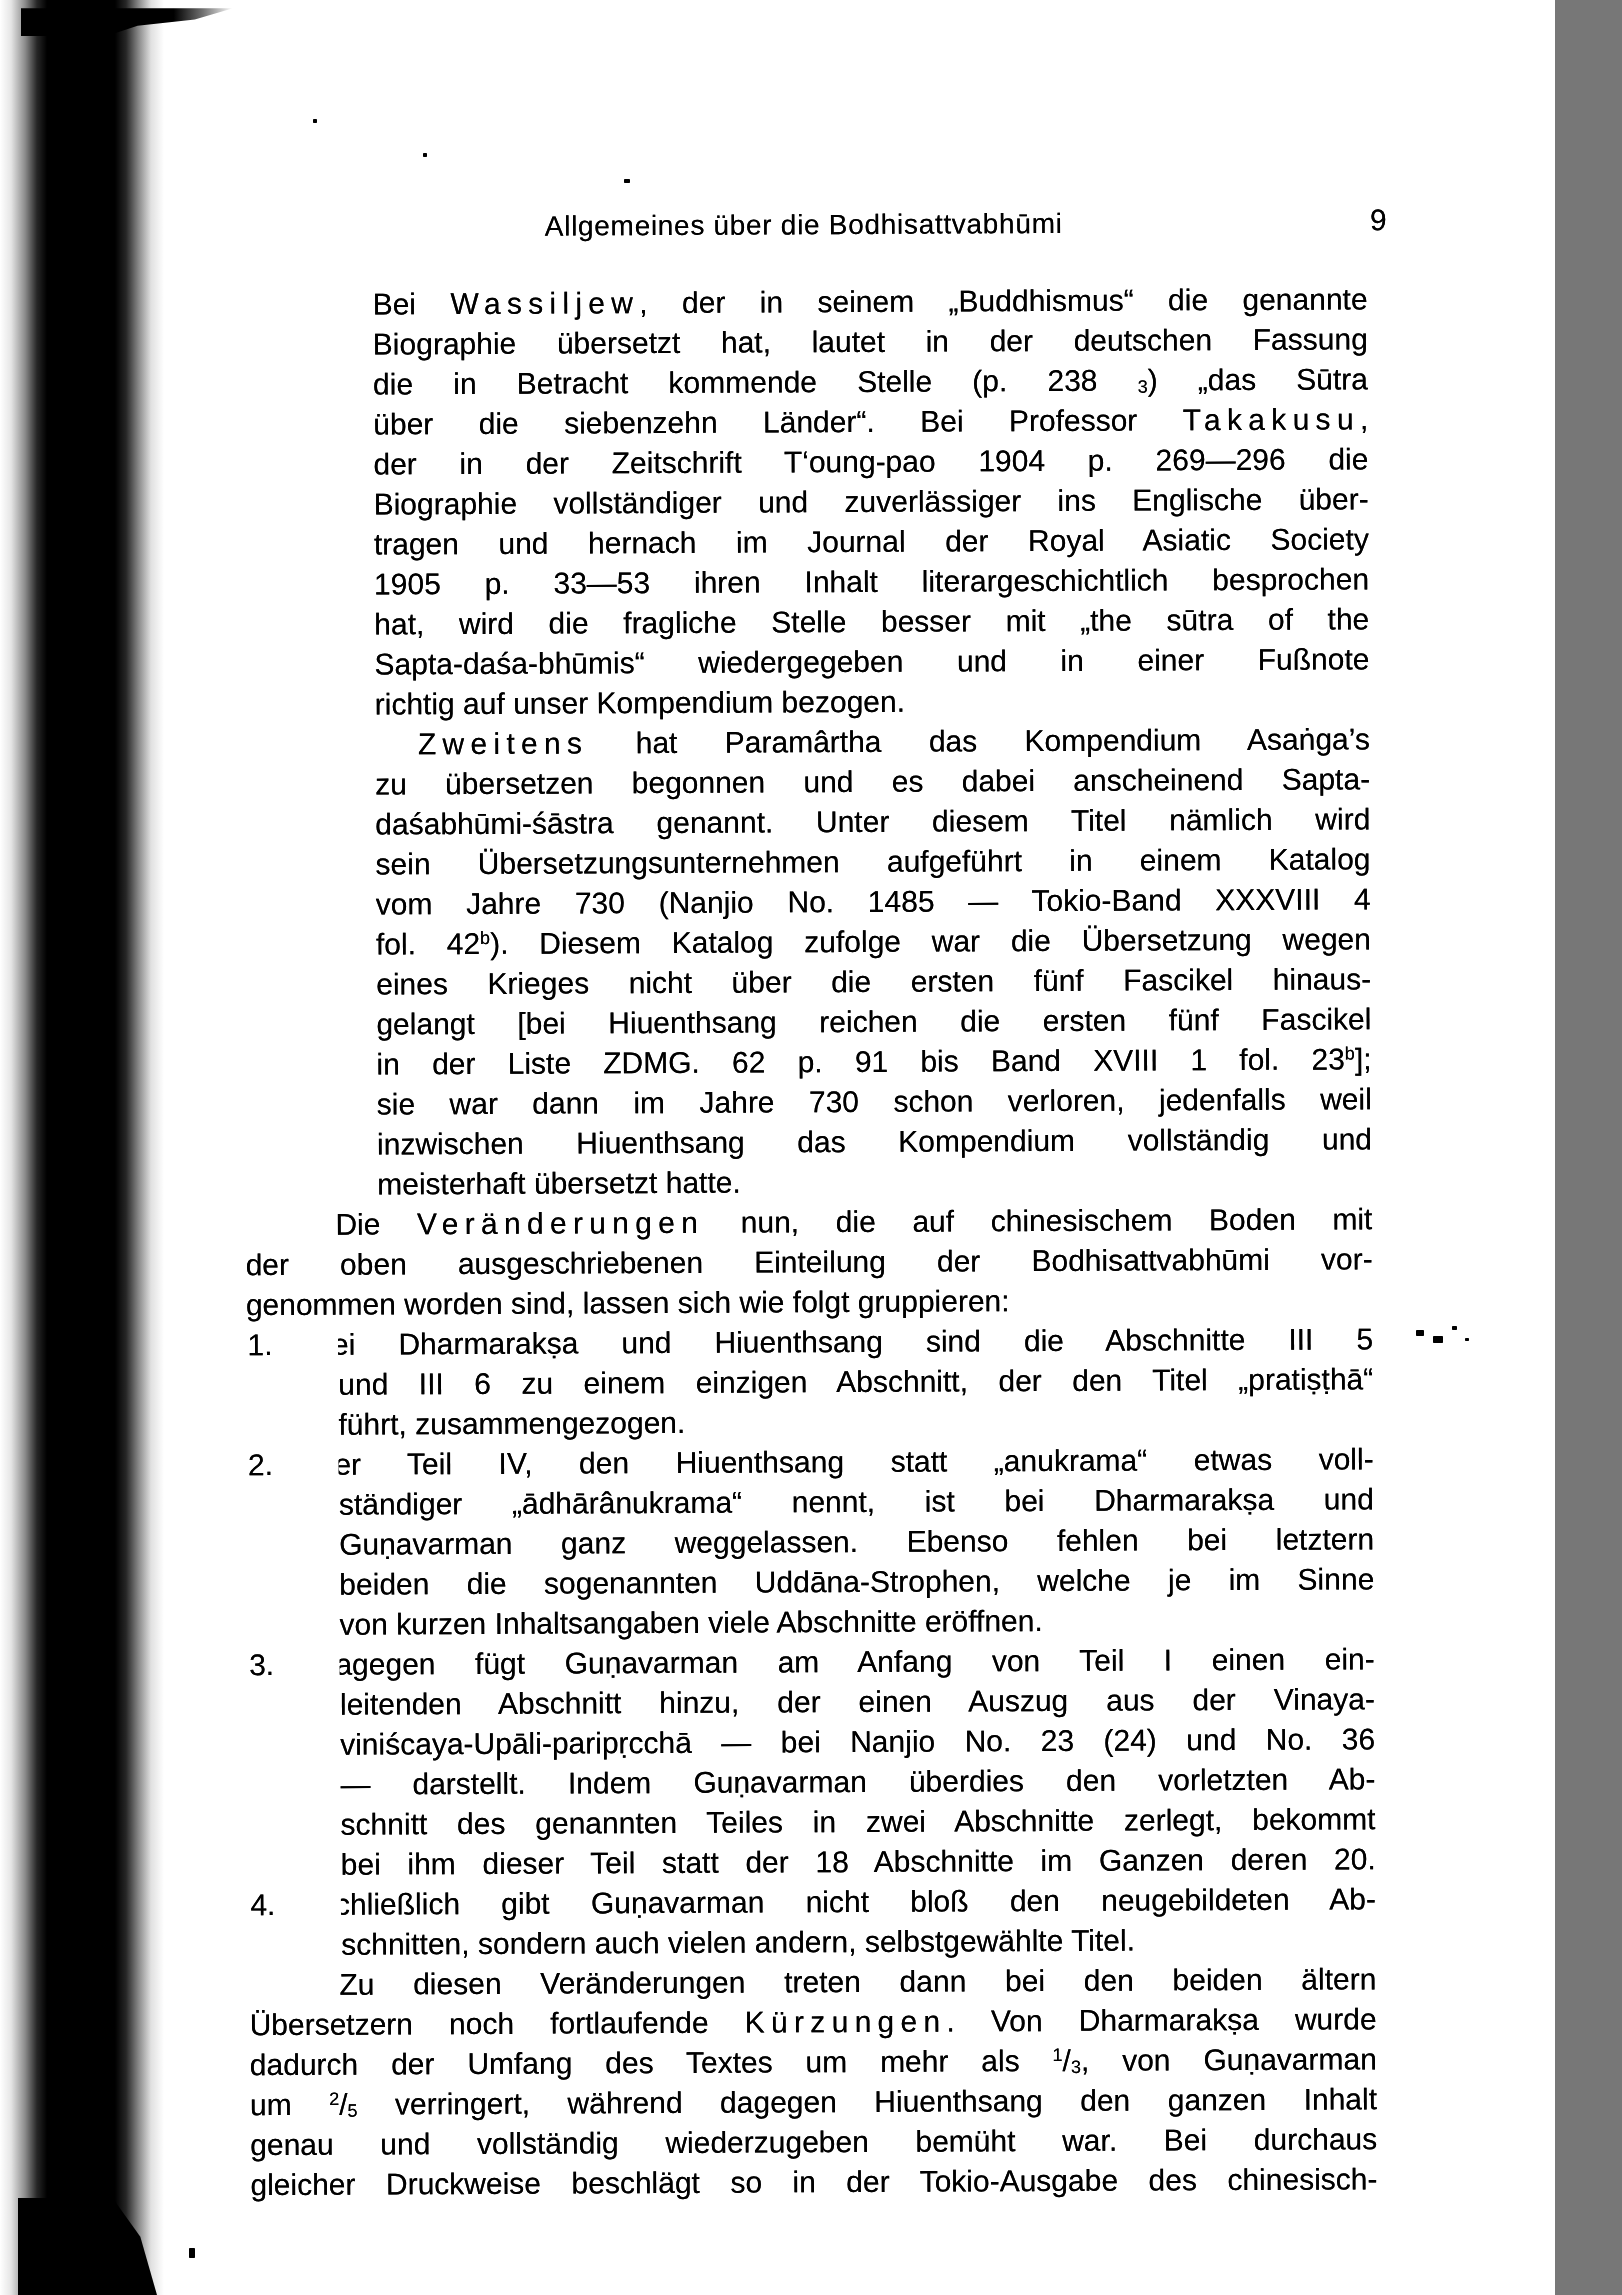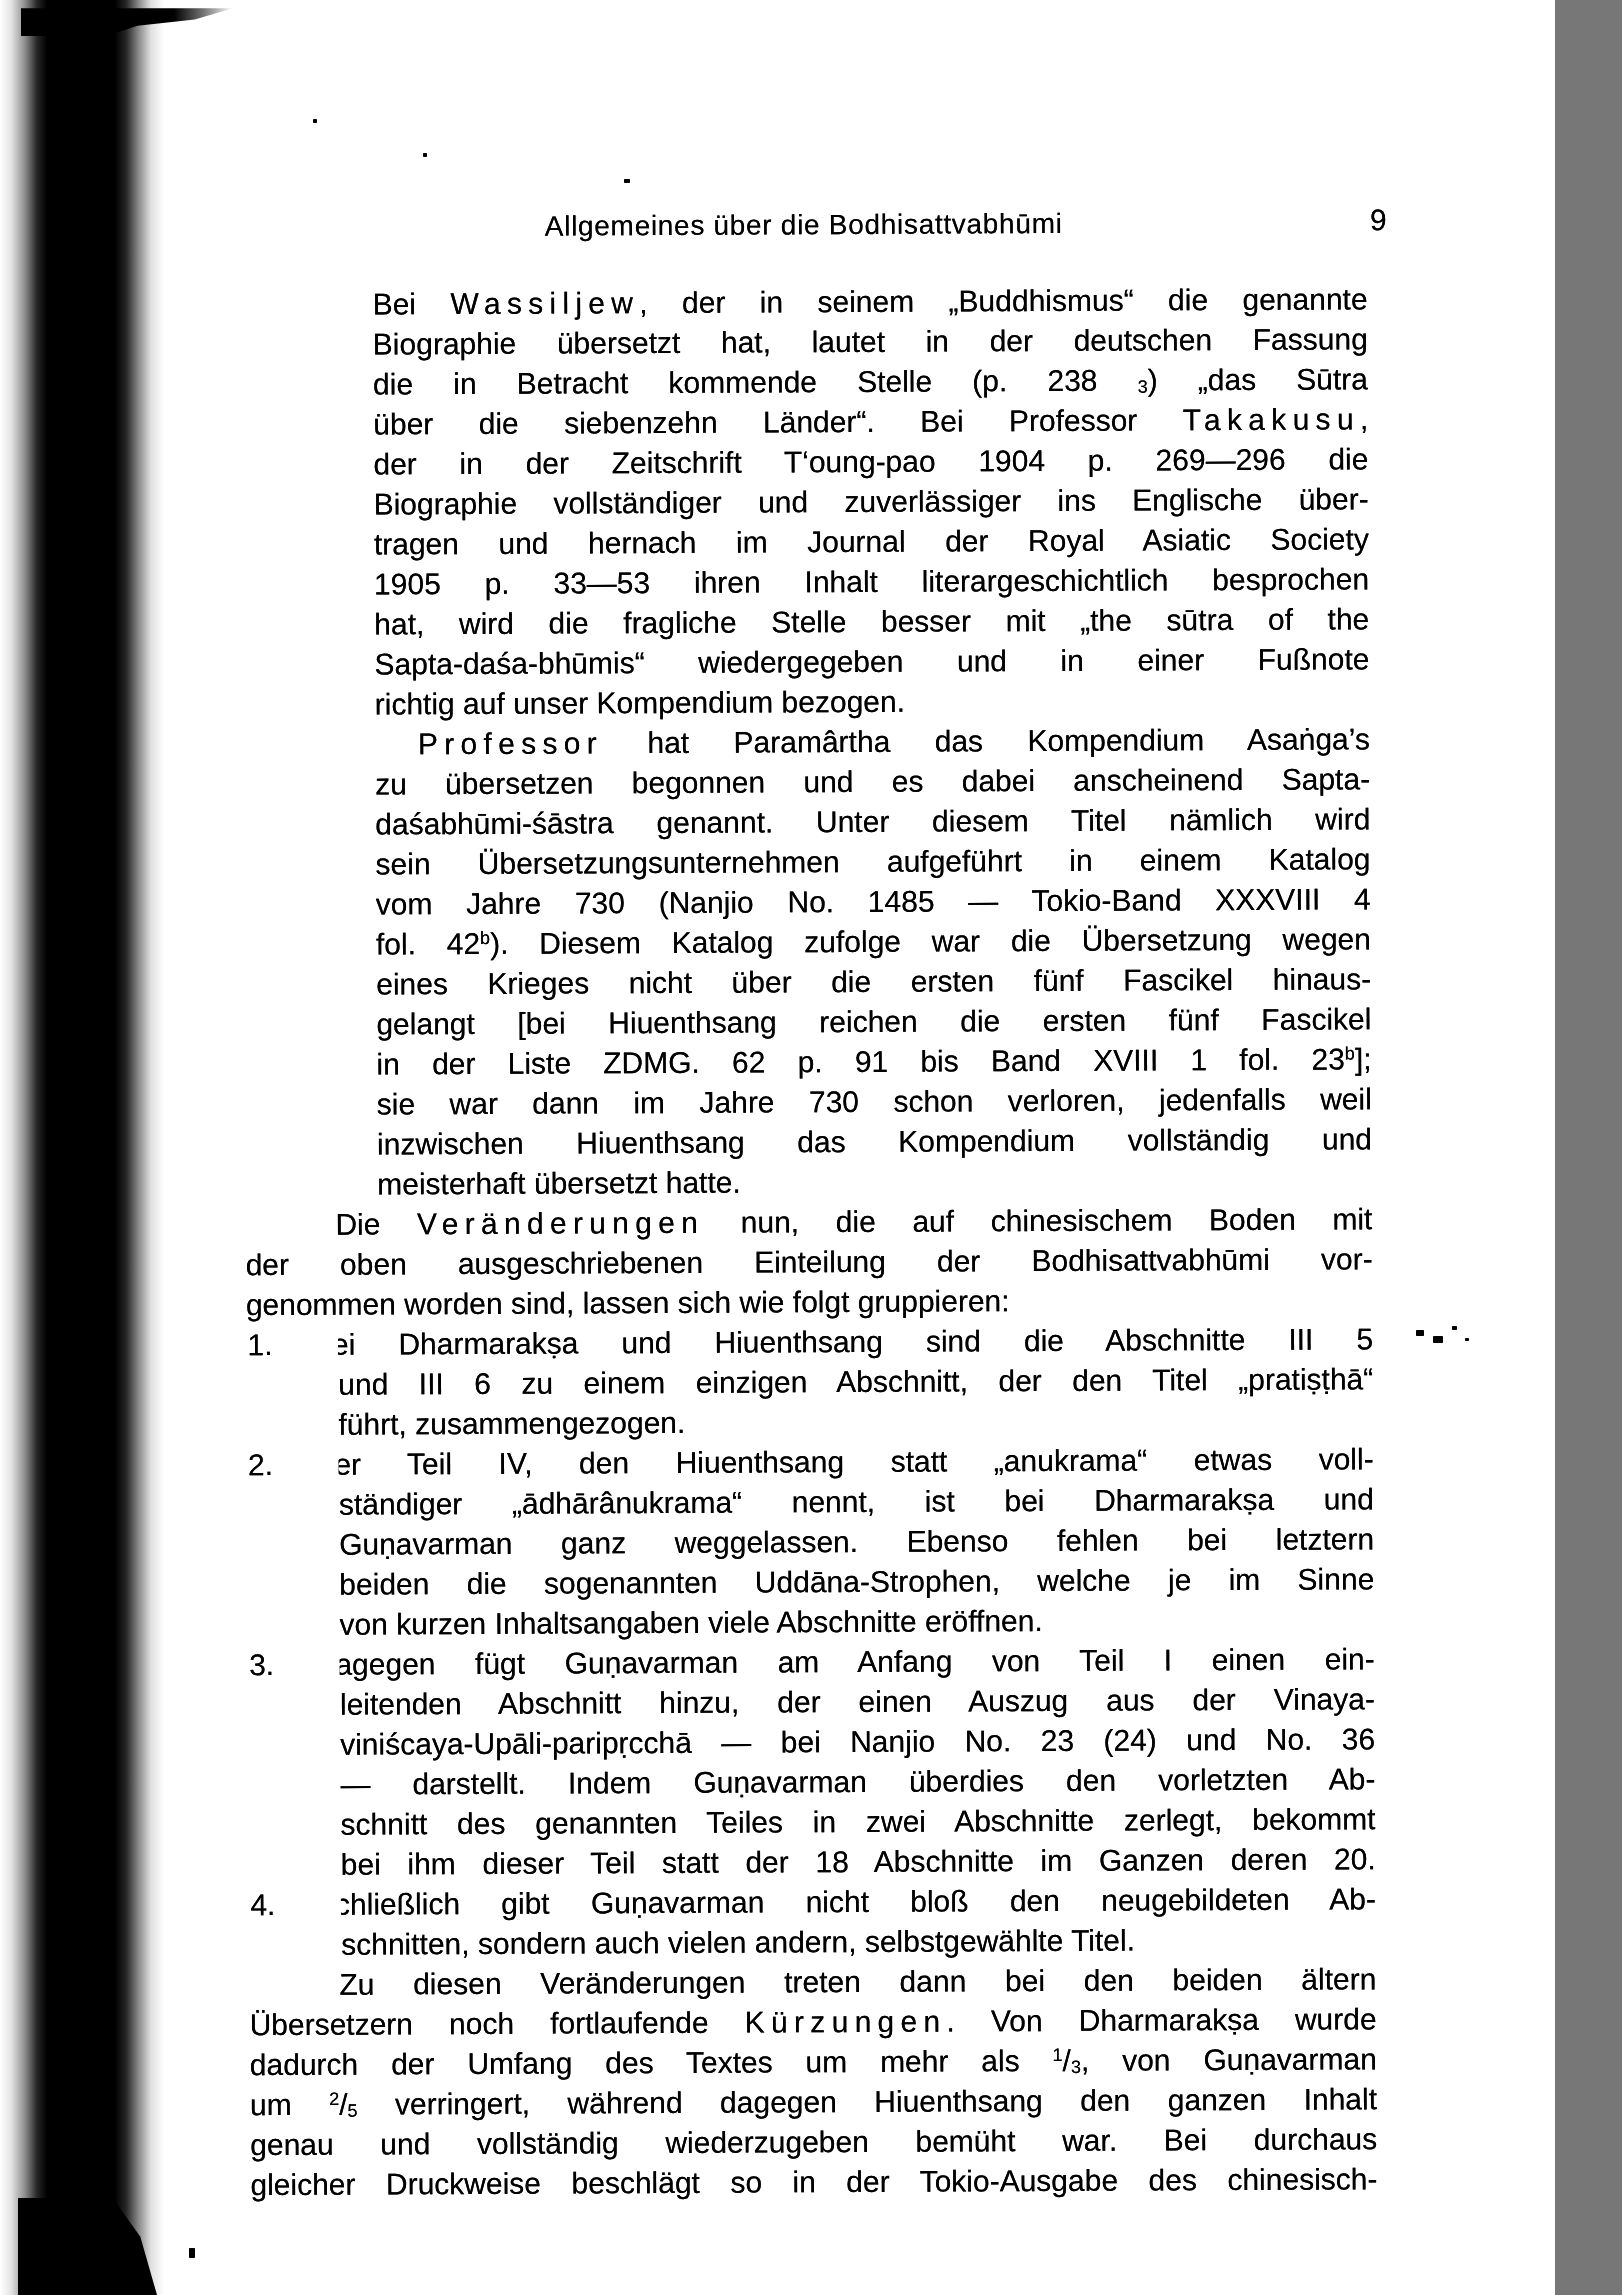--- a/index.html
+++ b/index.html
@@ -102,21 +102,21 @@
           <div class="line"><span>über die siebenzehn Länder“. Bei Professor </span><span class="sp">Takakusu</span><span>,</span></div>
           <div class="line"><span>der in der Zeitschrift T‘oung-pao 1904 p. 269—296 die</span></div>
           <div class="line"><span>Biographie vollständiger und zuverlässiger ins Englische über-</span></div>
           <div class="line"><span>tragen und hernach im Journal der Royal Asiatic Society</span></div>
           <div class="line"><span>1905 p. 33—53 ihren Inhalt literargeschichtlich besprochen</span></div>
           <div class="line"><span>hat, wird die fragliche Stelle besser mit „the sūtra of the</span></div>
           <div class="line"><span>Sapta-daśa-bhūmis“ wiedergegeben und in einer Fußnote</span></div>
           <div class="line noj"><span>richtig auf unser Kompendium bezogen.</span></div>
         </div>
         <div class="block quote">
-          <div class="line ind"><span class="sp">Professor</span><span> hat Paramârtha das Kompendium Asaṅga’s</span></div>
+          <div class="line ind"><span class="sp">Zweitens</span><span> hat Paramârtha das Kompendium Asaṅga’s</span></div>
           <div class="line"><span>zu übersetzen begonnen und es dabei anscheinend Sapta-</span></div>
           <div class="line"><span>daśabhūmi-śāstra genannt. Unter diesem Titel nämlich wird</span></div>
           <div class="line"><span>sein Übersetzungsunternehmen aufgeführt in einem Katalog</span></div>
           <div class="line"><span>vom Jahre 730 (Nanjio No. 1485 — Tokio-Band XXXVIII 4</span></div>
           <div class="line"><span>fol. 42</span><span class="sup">b</span><span>). Diesem Katalog zufolge war die Übersetzung wegen</span></div>
           <div class="line"><span>eines Krieges nicht über die ersten fünf Fascikel hinaus-</span></div>
           <div class="line"><span>gelangt [bei Hiuenthsang reichen die ersten fünf Fascikel</span></div>
           <div class="line"><span>in der Liste ZDMG. 62 p. 91 bis Band XVIII 1 fol. 23</span><span class="sup">b</span><span>];</span></div>
           <div class="line"><span>sie war dann im Jahre 730 schon verloren, jedenfalls weil</span></div>
           <div class="line"><span>inzwischen Hiuenthsang das Kompendium vollständig und</span></div>

